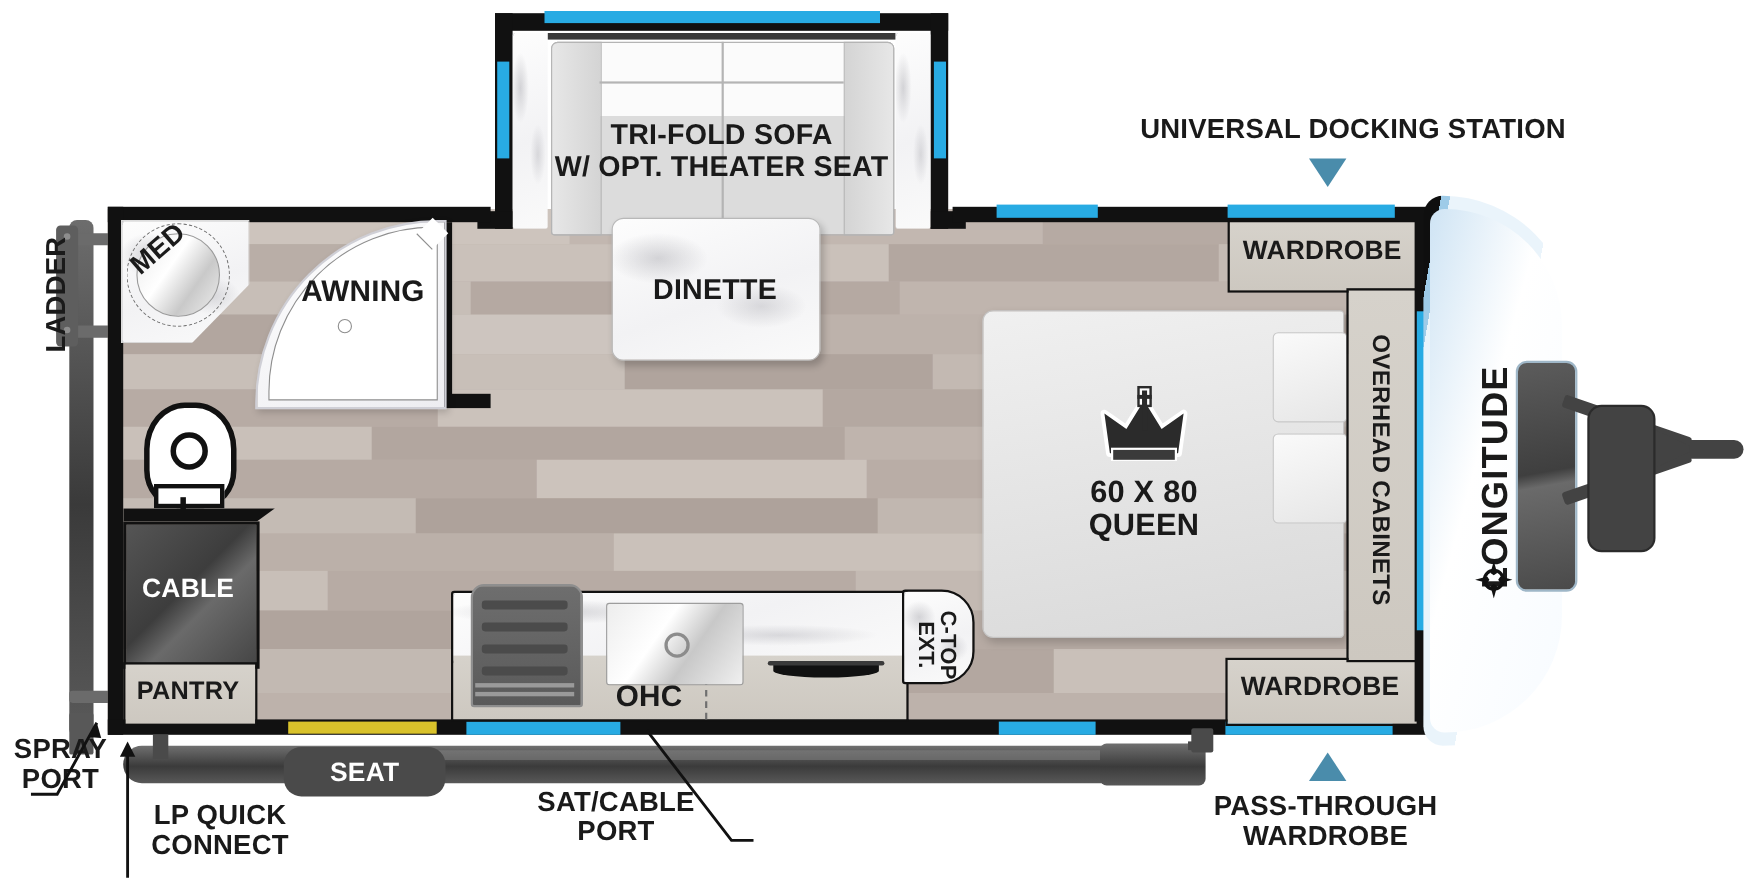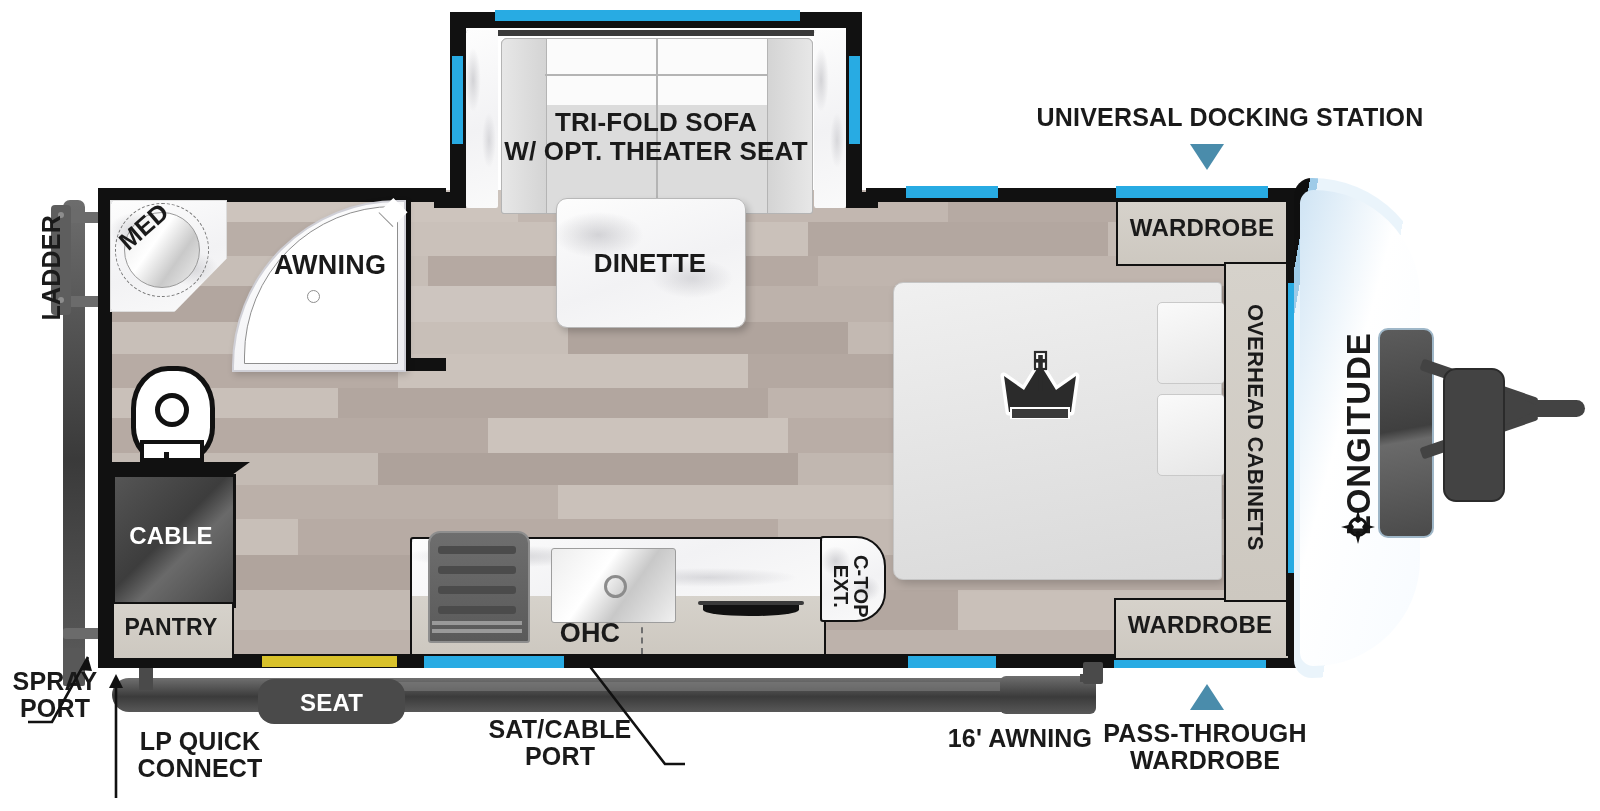--- a/index.html
+++ b/index.html
@@ -224,20 +224,22 @@
         <path d="M12 62 L7 26 L27 40 L43 14 L59 40 L79 26 L74 62 Z"></path>
       </g>
       <path d="M12 62 L7 26 L27 40 L43 14 L59 40 L79 26 L74 62 Z" fill="#2b2b2b"></path>
       <rect x="38" y="2" width="11" height="17" fill="#ffffff" stroke="#2b2b2b" stroke-width="2.2"></rect>
       <rect x="41.2" y="5" width="4.6" height="36" fill="#2b2b2b"></rect>
       <rect x="37" y="9" width="13" height="3.6" fill="#2b2b2b"></rect>
       <rect x="13" y="57" width="60" height="12" fill="#ffffff"></rect>
       <rect x="15" y="59" width="56" height="9" fill="#3a3a3a"></rect>
     </svg>
   </div>
+  <div class="lbl" style="left:950px;top:432px;width:180px;font-size:28px;line-height:1.06;">60 X 80
+QUEEN</div>
 
   <div class="cab" style="position:absolute;left:1116px;top:200px;width:172px;height:62px;"></div>
   <div class="lbl" style="left:1116px;top:216px;width:172px;font-size:24px;">WARDROBE</div>
 
   <div class="cab" style="position:absolute;left:1114px;top:598px;width:172px;height:58px;"></div>
   <div class="lbl" style="left:1114px;top:613px;width:172px;font-size:24px;">WARDROBE</div>
 
   <div class="cab" style="position:absolute;left:1224px;top:262px;width:62px;height:336px;"></div>
   <div class="lbl" style="left:1113px;top:416px;width:284px;font-size:22px;transform:rotate(90deg);">OVERHEAD CABINETS</div>
 
@@ -290,21 +292,20 @@
 
   <div style="position:absolute;left:63px;top:648px;width:22px;height:38px;background:#585858;border-radius:2px;"></div>
 
   <div class="lbl" style="left:1030px;top:105px;width:400px;font-size:25px;">UNIVERSAL DOCKING STATION</div>
   <div class="tri-down" style="left:1190px;top:144px;"></div>
 
   <div class="tri-up" style="left:1190px;top:684px;"></div>
   <div class="lbl" style="left:1060px;top:720px;width:290px;font-size:25px;line-height:1.08;">PASS-THROUGH
 WARDROBE</div>
 
-  <div class="lbl" style="left:910px;top:726px;width:220px;font-size:25px;">16' AWNING</div>
 
   <div class="lbl" style="left:450px;top:716px;width:220px;font-size:25px;line-height:1.08;">SAT/CABLE
 PORT</div>
   <svg style="position:absolute;left:580px;top:660px;" width="110" height="110">
     <path d="M105 104 L85 104 L8 4" stroke="#111" stroke-width="2.6" fill="none"></path>
   </svg>
 
   <div class="lbl" style="left:-10px;top:668px;width:130px;font-size:25px;line-height:1.08;">SPRAY
 PORT</div>
   <svg style="position:absolute;left:28px;top:652px;" width="80" height="80">

